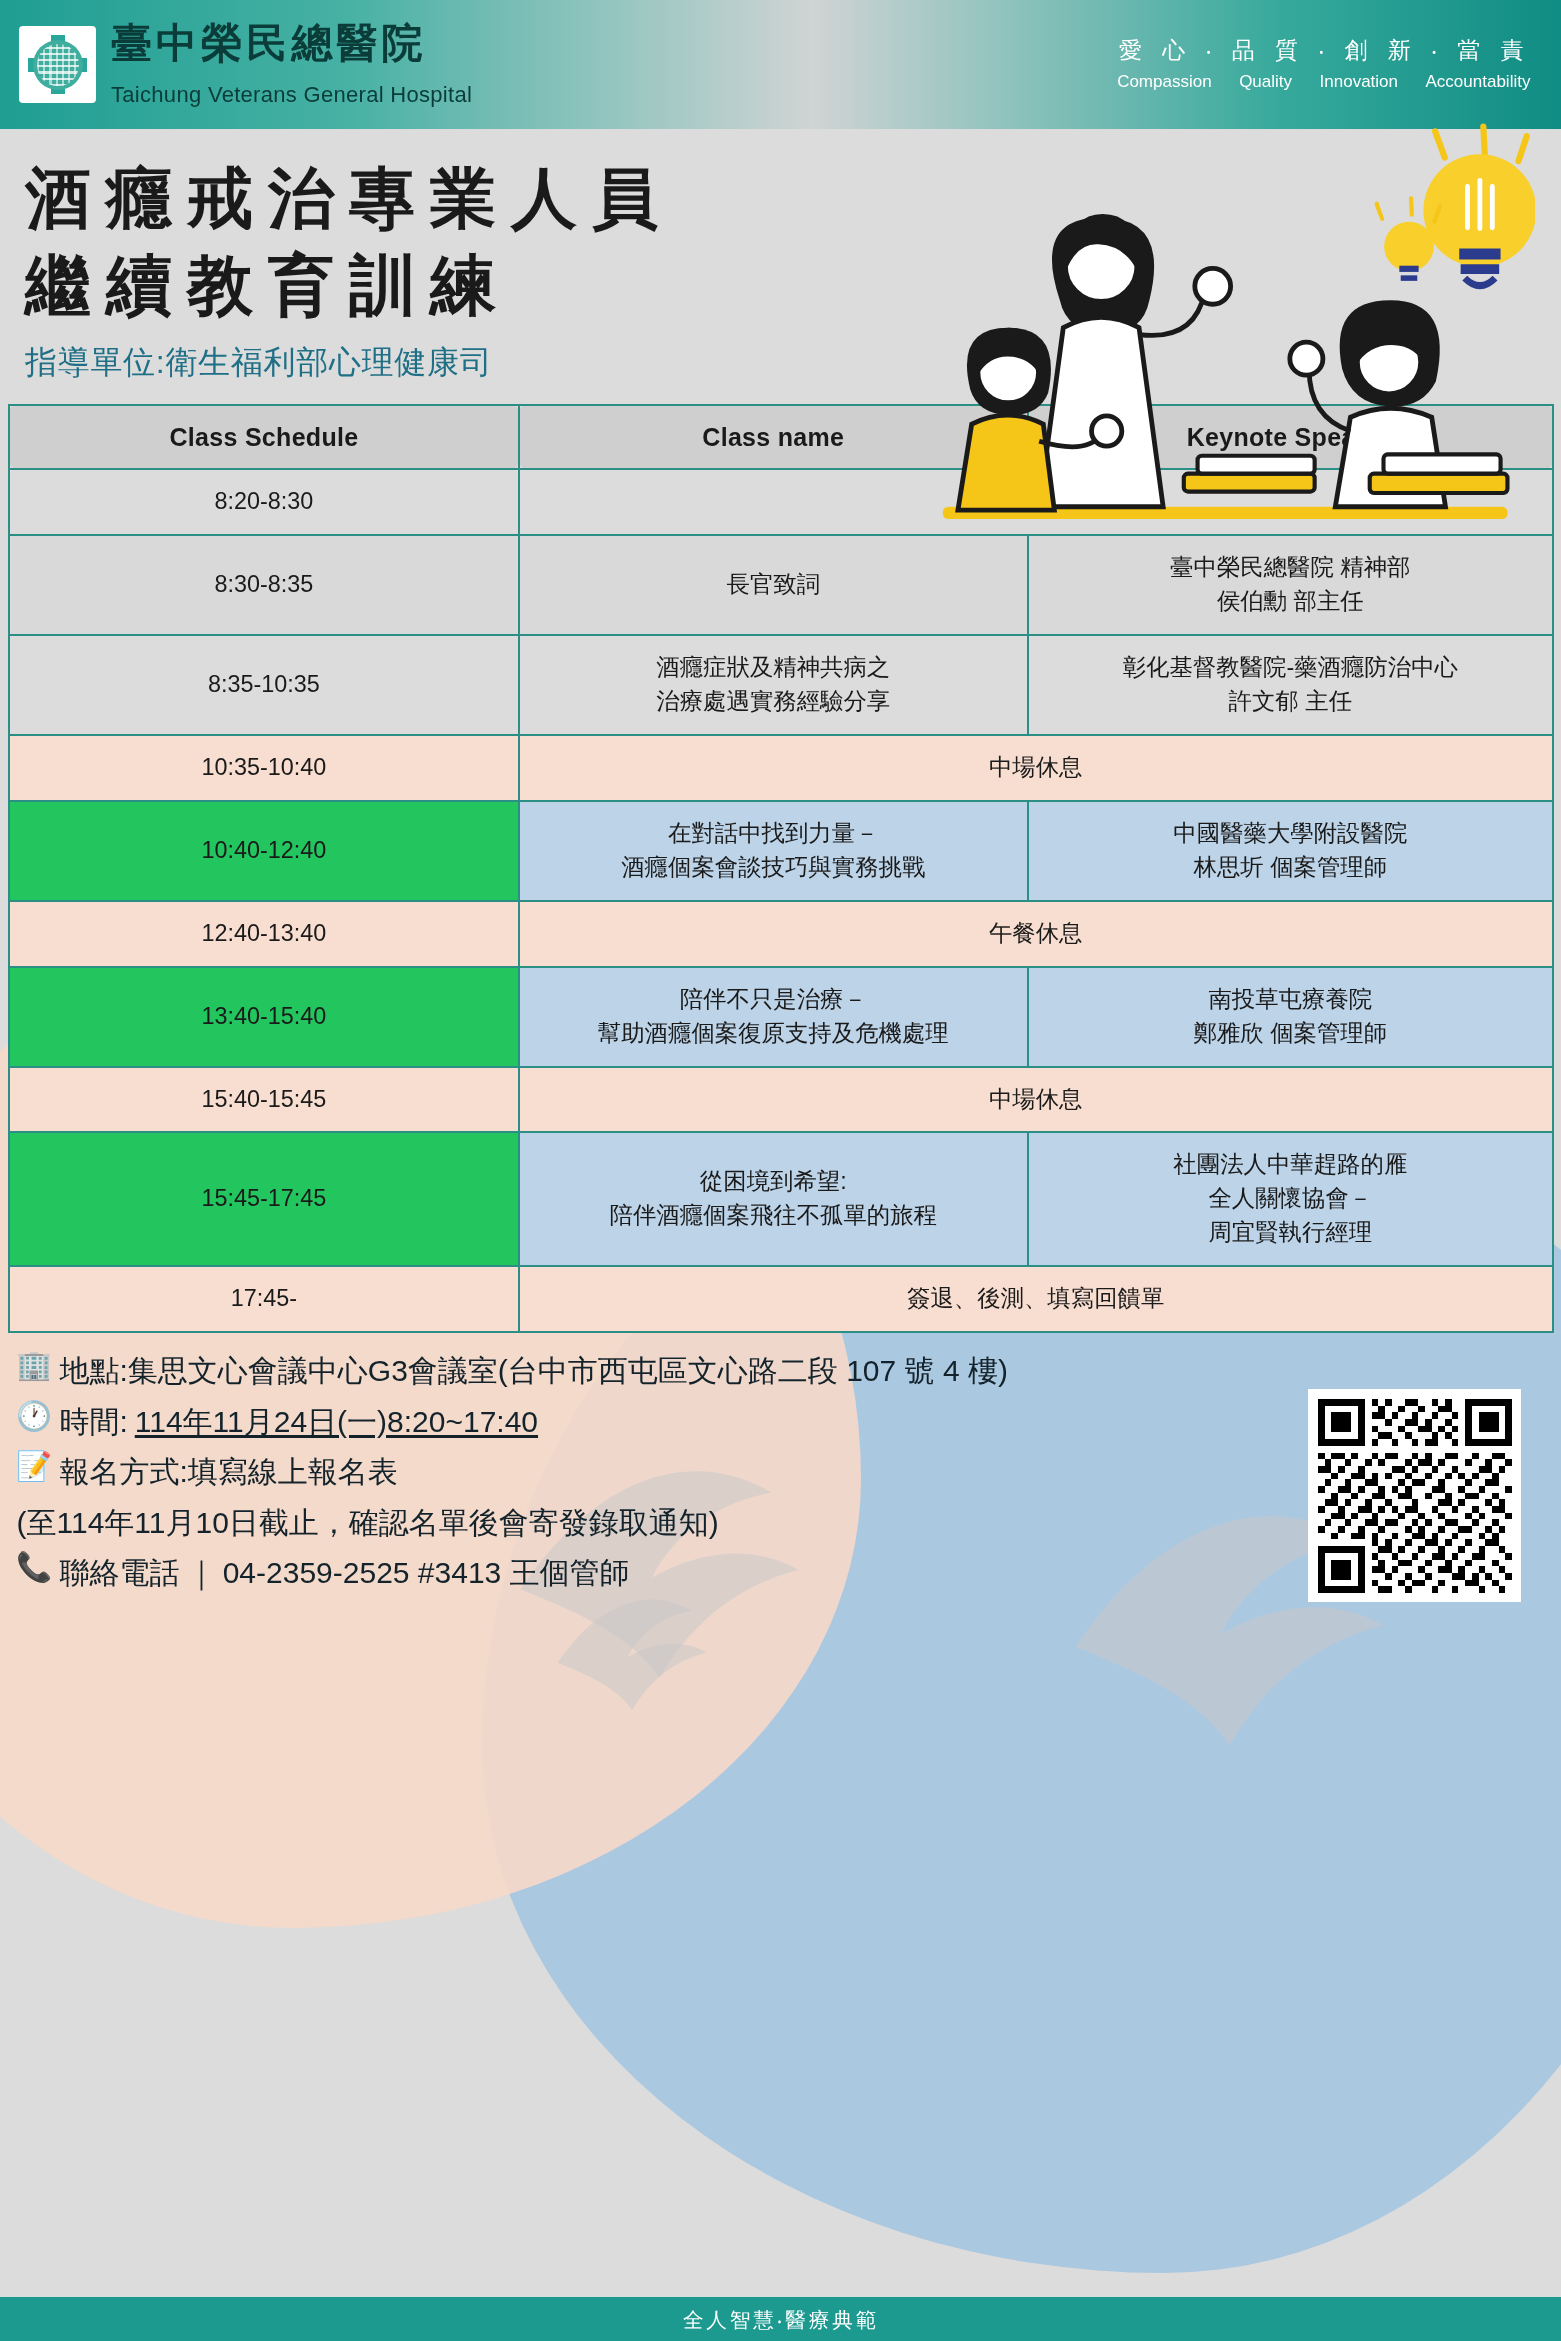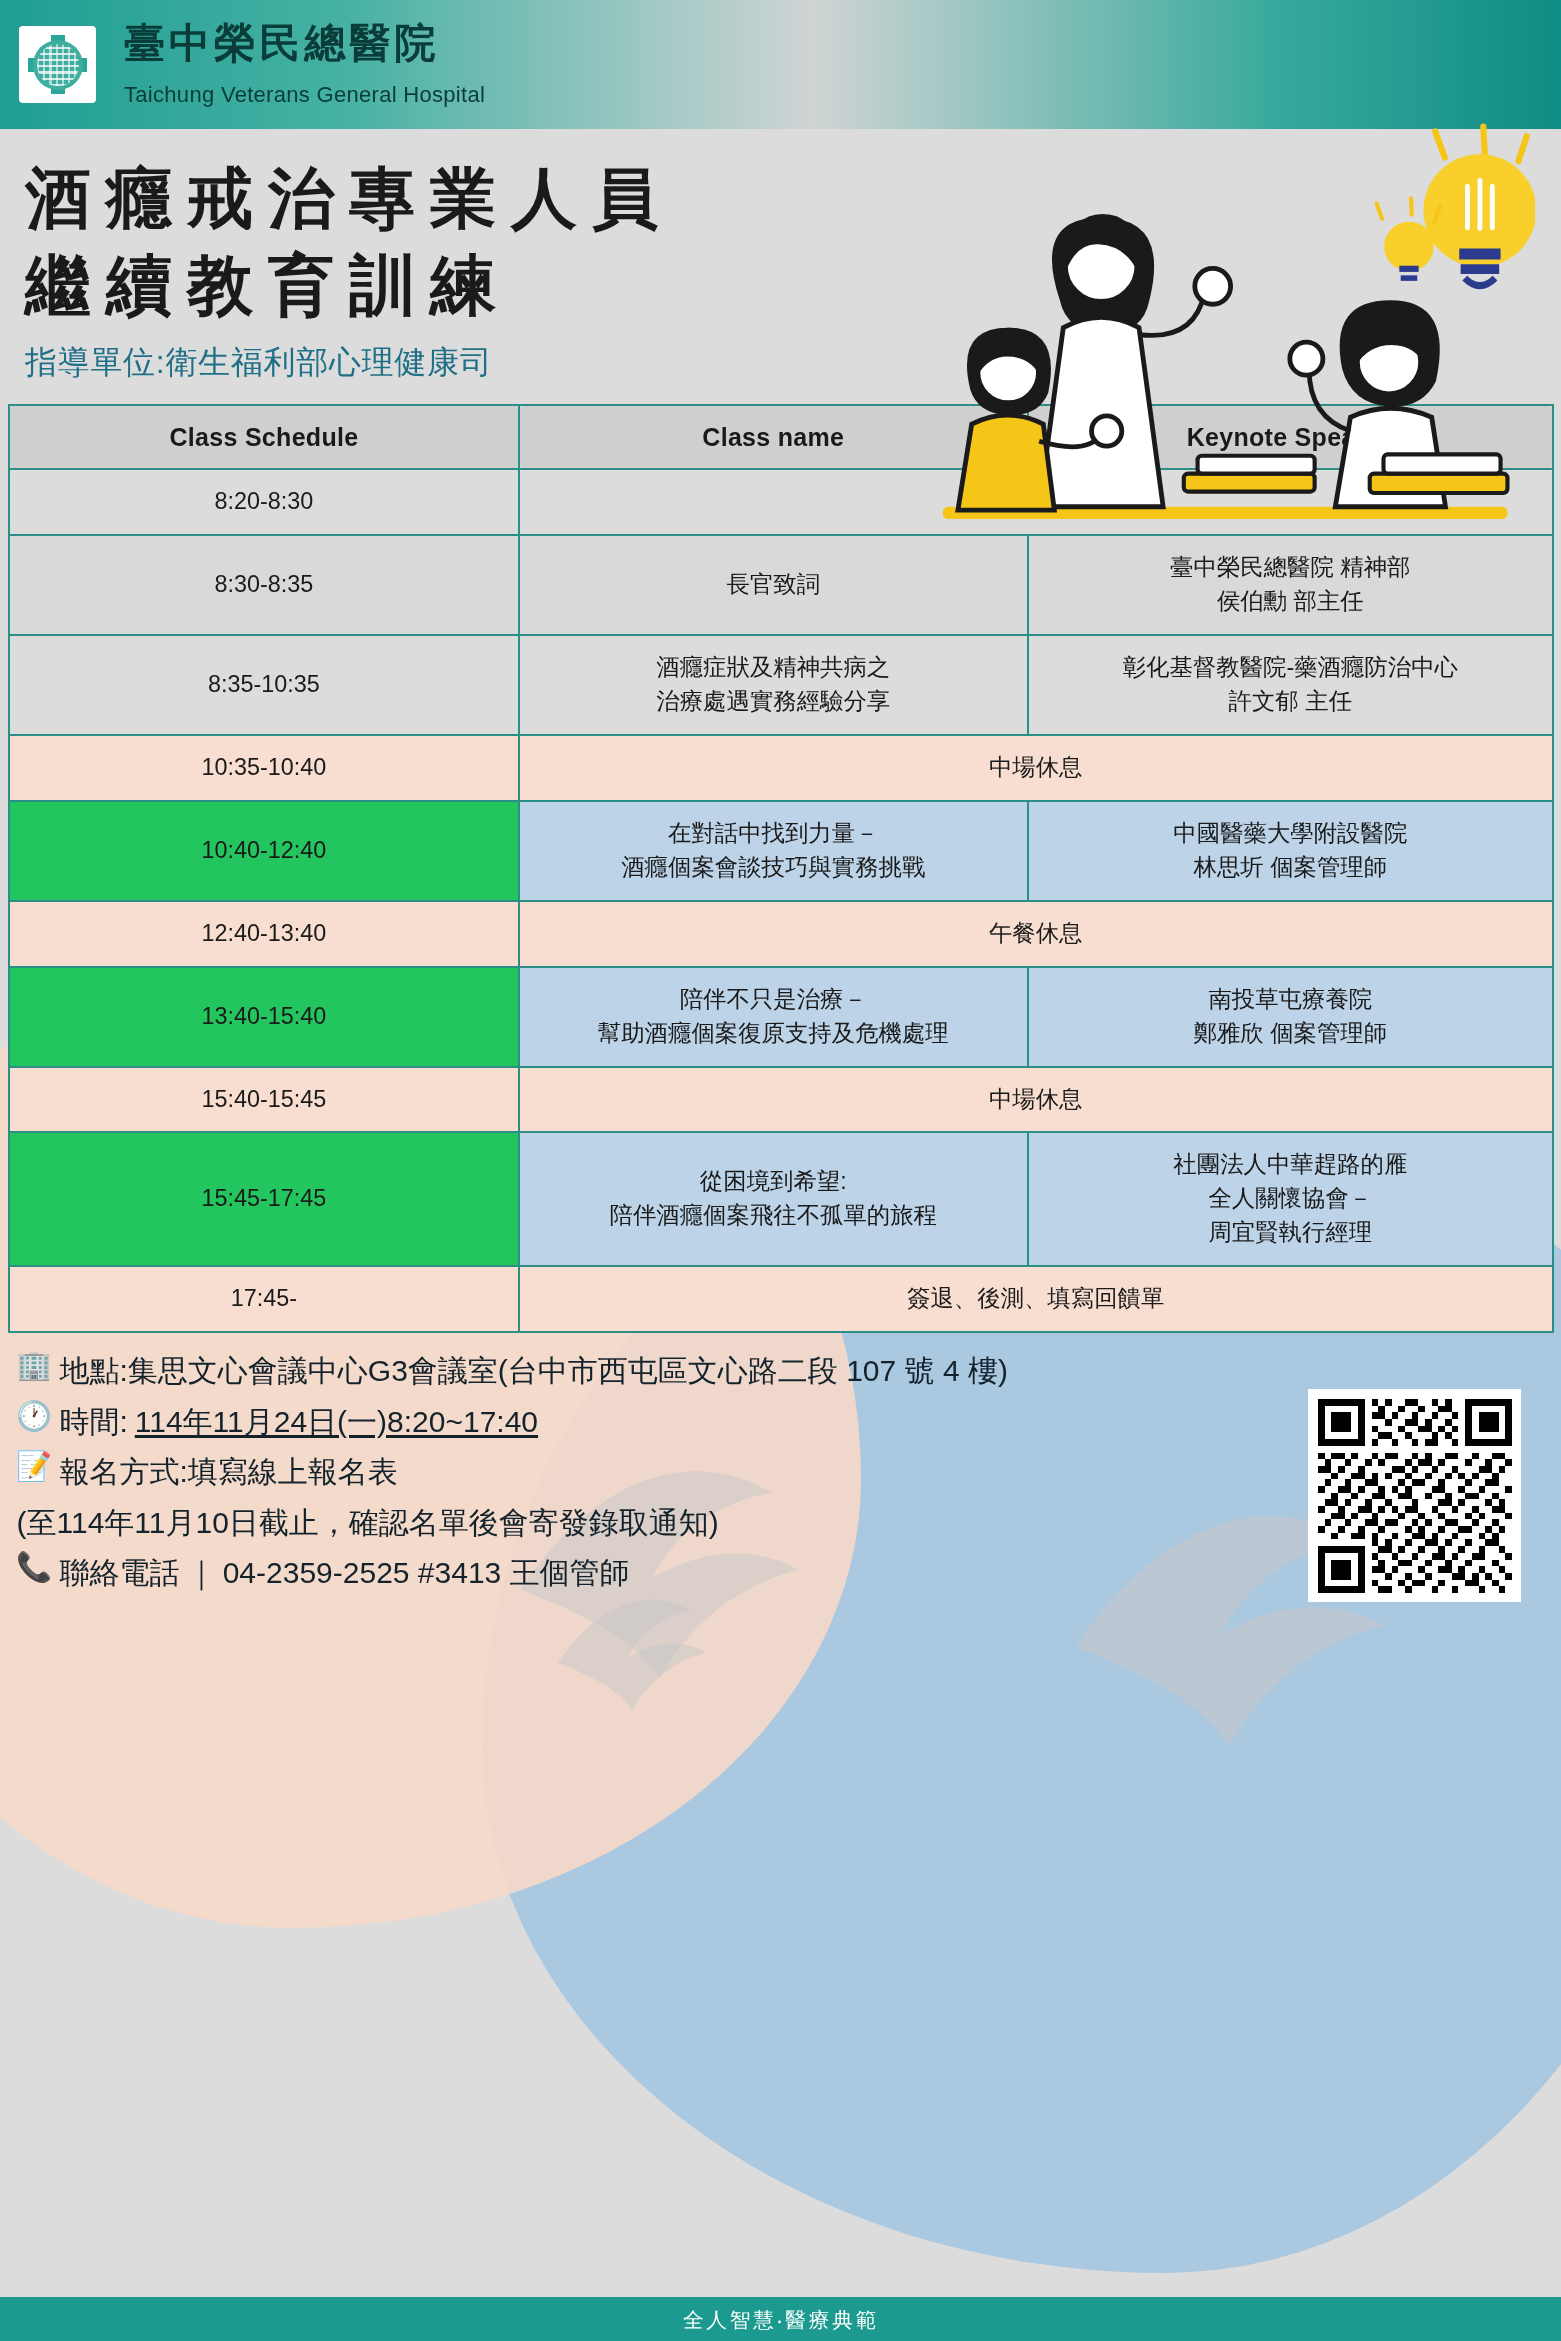--- a/index.html
+++ b/index.html
@@ -27,21 +27,21 @@
   .bird { position:absolute; fill:#c9c9c9; opacity:.55; }
 
   
   .header {
     position:relative; z-index:3;
     height:129px;
     background: linear-gradient(90deg,#1f9e92 0%, #46b1a4 22%, #cfd4d4 52%, #36a99c 82%, #0f8c83 100%);
     display:flex; align-items:center; justify-content:space-between;
     padding: 0 27.5px 0 19px;
   }
-  .brand { display:flex; align-items:center; gap:28px; }
+  .brand { display:flex; align-items:center; gap:15px; }
   .logo-box {
     width:77px; height:77px; background:#fff; border-radius:4.1px;
     display:flex; align-items:center; justify-content:center; position:relative;
   }
   .cross-v { position:absolute; width:13.8px; height:59px; background:#2aa79b; left:32px; top:9px; }
   .cross-h { position:absolute; height:13.8px; width:59px; background:#2aa79b; top:32px; left:9px; }
   .globe { position:absolute; width:50px; height:50px; border-radius:50%; background:#3fae9f; left:13.8px; top:13.8px; }
   .globe::before {
     content:""; position:absolute; inset:4.1px; border-radius:50%;
     background: repeating-linear-gradient(0deg, #fff 0 2.1px, transparent 2.1px 6.2px);
@@ -147,20 +147,29 @@
 <div class="header">
   <div class="brand">
     <div class="logo-box">
       <span class="cross-v"></span>
       <span class="cross-h"></span>
       <span class="globe"></span>
     </div>
     <div class="brand-text">
       <div class="zh">臺中榮民總醫院</div>
       <div class="en">Taichung Veterans General Hospital</div>
+    </div>
+  </div>
+  <div class="slogan">
+    <div class="zh">愛 心 ‧ 品 質 ‧ 創 新 ‧ 當 責</div>
+    <div class="en">
+      <span>Compassion</span>
+      <span>Quality</span>
+      <span>Innovation</span>
+      <span>Accountability</span>
     </div>
   </div>
 </div>
 
 <svg class="illus" viewBox="0 0 880 720">
 
   <g>
     <path d="M735 15 l14 38 M805 8 l2 40 M868 22 l-12 36" stroke="#f5c518" stroke-width="9" fill="none" stroke-linecap="round"></path>
     <circle cx="800" cy="130" r="82" fill="#f8cf2b"></circle>
     <path d="M770 185 h60 v16 h-60 z M772 208 h56 v14 h-56 z" fill="#2b3c8f"></path>

